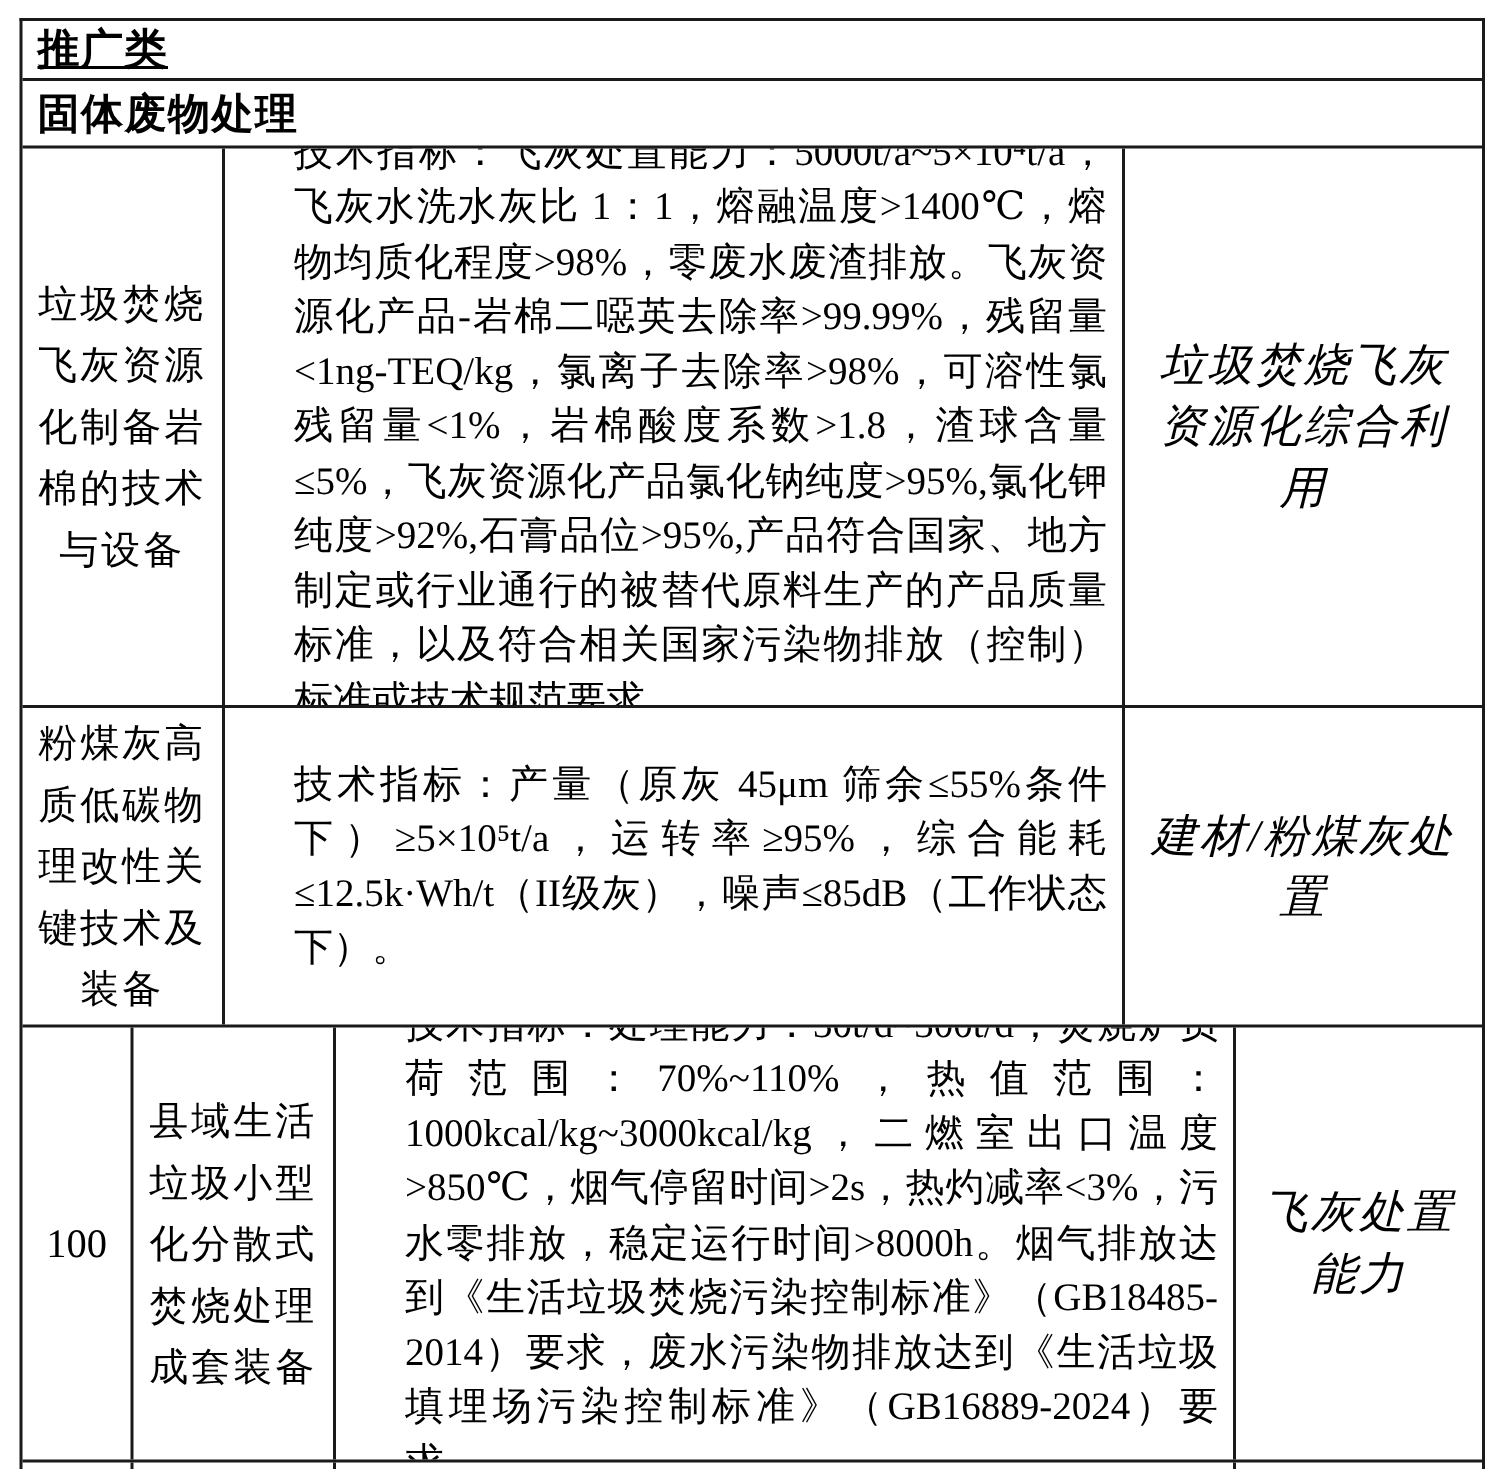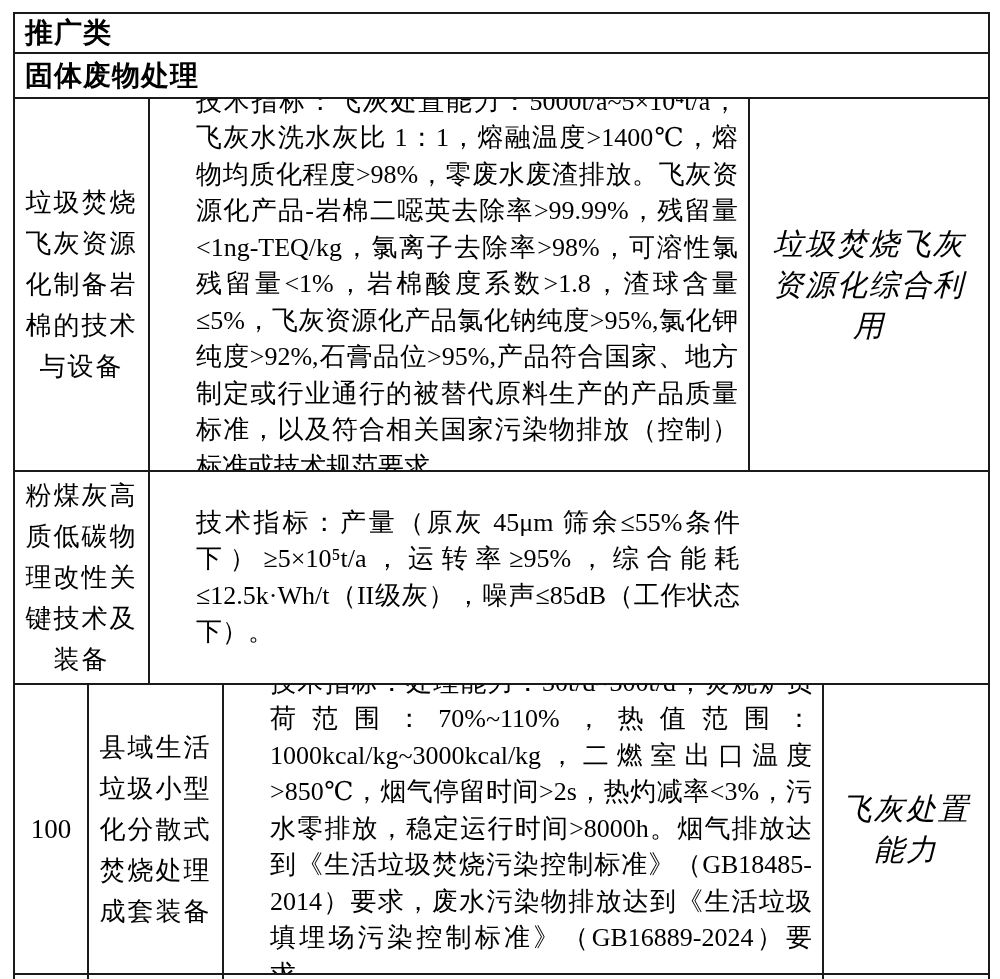--- a/index.html
+++ b/index.html
@@ -25,21 +25,21 @@
   .row.partial { border-bottom: 0; }
   .cell {
     border-right: 2px solid #1a1a1a;
     display: flex;
     align-items: center;
     justify-content: center;
     overflow: hidden;
   }
   .cell:last-child { border-right: 0; }
   
-  .r-cat  { height: 40px; }
+  .r-cat  { height: 40px; text-decoration: underline; }
   .r-sec  { height: 45px; }
   .header-cell {
     width: 100%;
     justify-content: flex-start;
     padding-left: 10px;
     font-weight: bold;
     font-size: 28px;
     letter-spacing: 1px;
   }
   
@@ -111,20 +111,23 @@
     </div>
   </div>
 
   <div class="row row-99">
     <div class="cell c-name">
       <div class="txt">粉煤灰高质低碳物理改性关键技术及装备</div>
     </div>
     <div class="cell c-spec">
       <div class="txt">技术指标：产量（原灰 45μm 筛余≤55%条件下）≥5×10⁵t/a，运转率≥95%，综合能耗≤12.5k·Wh/t（II级灰），噪声≤85dB（工作状态下）。</div>
     </div>
+    <div class="cell c-app">
+      <div class="txt">建材/粉煤灰处置</div>
+    </div>
   </div>
 
   <div class="row row-100">
     <div class="cell c-no">100</div>
     <div class="cell c-name">
       <div class="txt">县域生活垃圾小型化分散式焚烧处理成套装备</div>
     </div>
     <div class="cell c-spec">
       <div class="txt">技术指标：处理能力：30t/d~300t/d，焚烧炉负荷范围：70%~110%，热值范围：1000kcal/kg~3000kcal/kg，二燃室出口温度&gt;850℃，烟气停留时间&gt;2s，热灼减率&lt;3%，污水零排放，稳定运行时间&gt;8000h。烟气排放达到《生活垃圾焚烧污染控制标准》（GB18485-2014）要求，废水污染物排放达到《生活垃圾填埋场污染控制标准》（GB16889-2024）要求。</div>
     </div>

